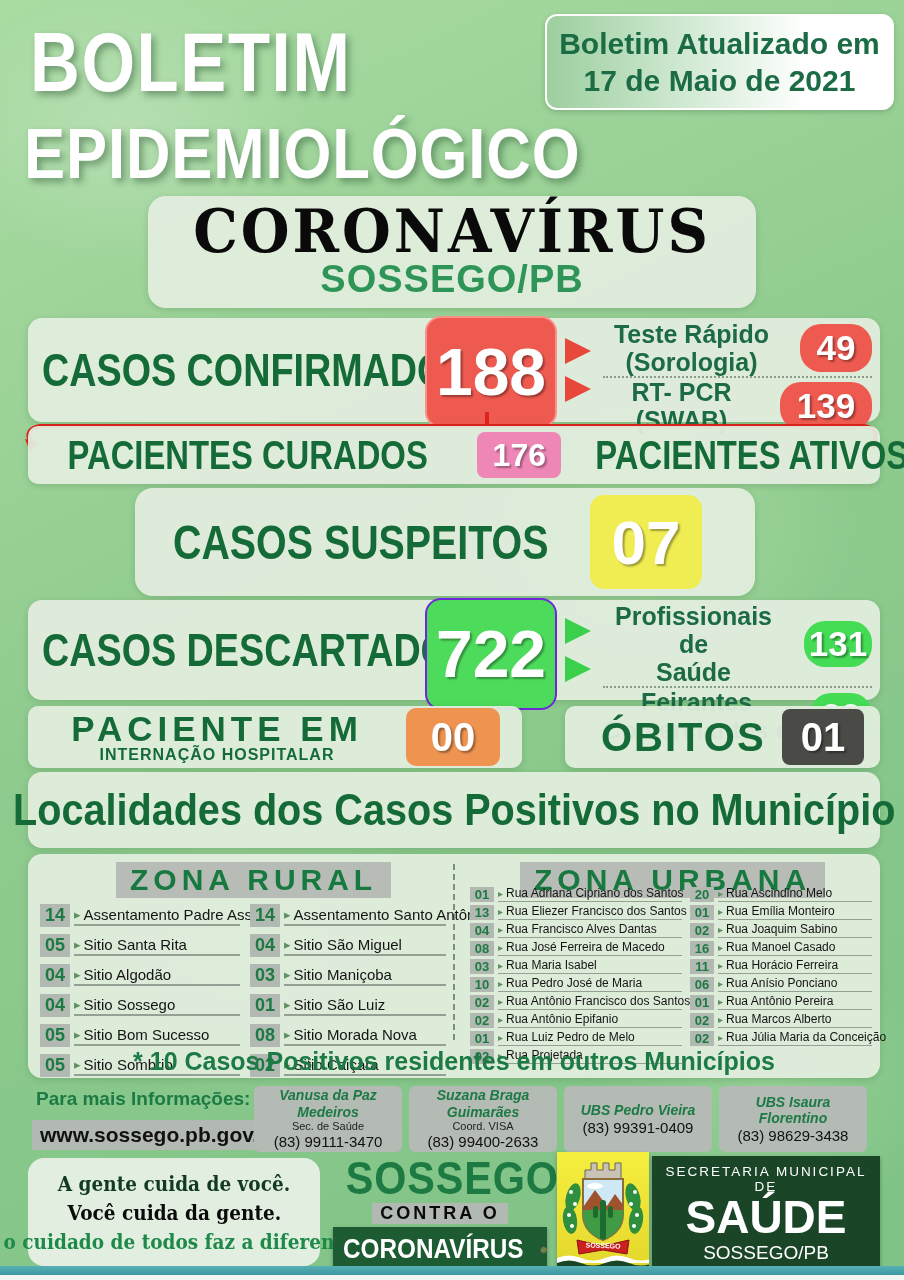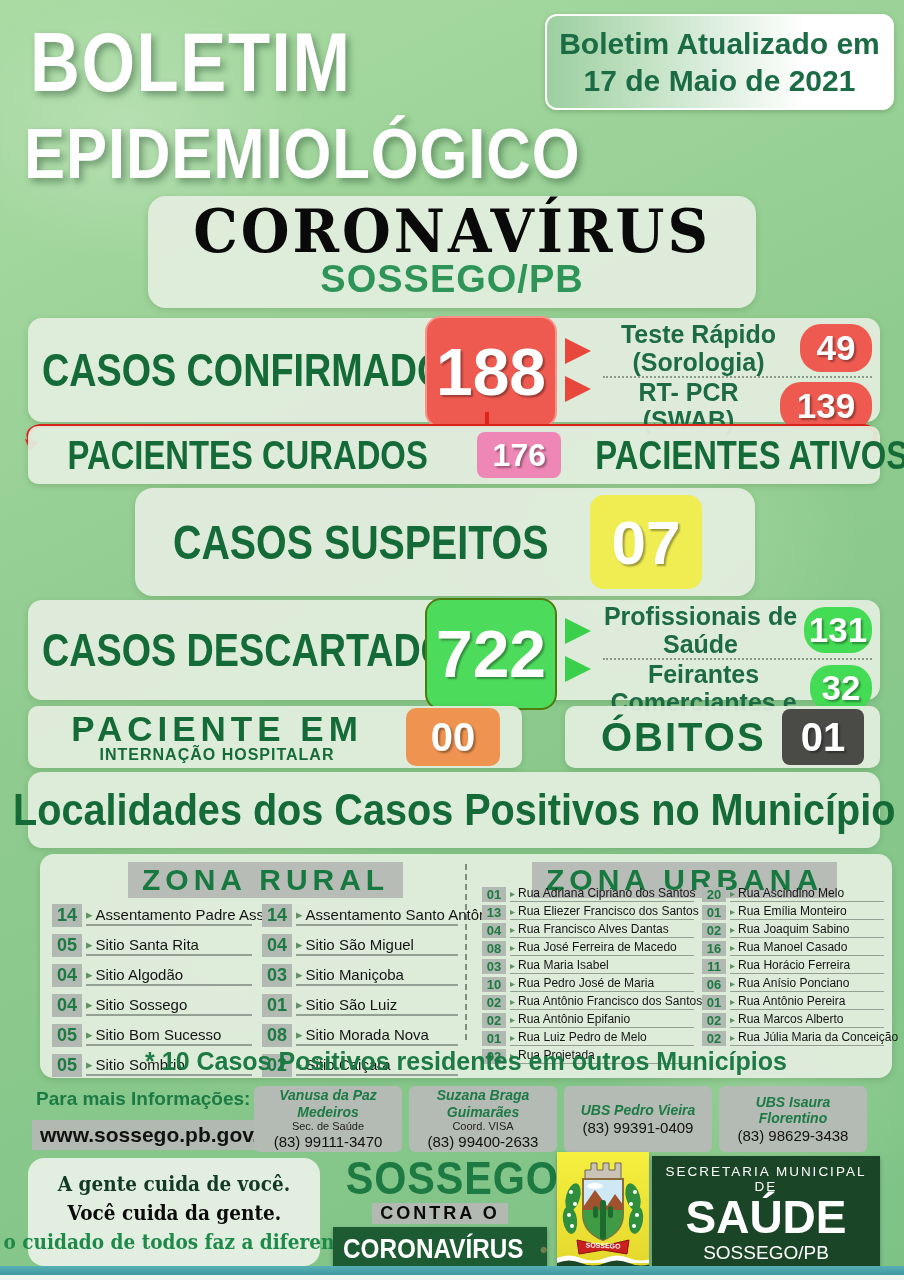--- a/index.html
+++ b/index.html
@@ -30,29 +30,29 @@
   
   .subject{left:148px;top:196px;width:608px;height:112px;display:flex;flex-direction:column;align-items:center;justify-content:center;border-radius:18px;}
   .subject .c1{font-family:"DejaVu Serif",serif;font-weight:bold;font-size:56px;line-height:1;color:#0a0a0a;letter-spacing:3px;transform:scaleY(1.08);}
   .subject .c2{font-weight:bold;font-size:38px;line-height:1.15;color:#2f9457;letter-spacing:1px;}
 
   
   .statpanel{left:28px;top:318px;width:852px;height:104px;border-radius:14px;}
   .statpanel .biglabel{position:absolute;left:14px;top:0;height:100%;display:flex;align-items:center;font-size:46px;}
   .bigbox{position:absolute;left:397px;top:-2px;width:128px;height:108px;border-radius:16px;display:flex;align-items:center;justify-content:center;color:#fff;font-weight:bold;font-size:66px;}
   .bigbox.red{background:#ee5a50;border:2px solid #f8928a;}
-  .bigbox.green{background:#4ddb5c;border:2px solid #4d7c0f;}
+  .bigbox.green{background:#4ddb5c;border:2px solid #6d28d9;}
   .flowarrow{position:absolute;width:0;height:0;border-top:13px solid transparent;border-bottom:13px solid transparent;}
   .flowarrow.red{border-left:26px solid #e8473c;}
   .flowarrow.green{border-left:26px solid #3bd04b;}
   .breakdown{position:absolute;left:575px;right:8px;top:2px;bottom:2px;display:flex;flex-direction:column;}
   .bk-row{flex:1;display:flex;align-items:center;}
   .bk-row .bk-label{flex:1;text-align:center;color:#1c6b45;font-weight:bold;font-size:25px;line-height:1.12;}
   .bk-divider{border-top:2px dotted #8a9a8a;height:0;}
-  .bk-box{display:flex;align-items:center;justify-content:center;color:#fff;font-weight:bold;font-size:35px;border-radius:21px;margin-left:6px;}
+  .bk-box{display:flex;align-items:center;justify-content:center;color:#fff;font-weight:bold;font-size:35px;border-radius:21px;margin-left:20px;}
   .bk-box.red{background:#ee5a50;}
   .bk-box.green{background:#44dc55;}
 
   .bracket{position:absolute;left:20px;top:412px;width:864px;height:42px;}
 
   
   .patients{left:28px;top:426px;width:852px;height:58px;border-radius:10px;display:flex;align-items:center;justify-content:space-evenly;}
   .pat-group{display:flex;align-items:center;gap:10px;}
   .pat-label{font-size:40px;}
   .pill{display:flex;align-items:center;justify-content:center;color:#fff;font-weight:bold;font-size:32px;border-radius:8px;height:46px;}
@@ -70,21 +70,21 @@
   .hosp-lines{flex:1;display:flex;flex-direction:column;align-items:center;justify-content:center;line-height:1.02;}
   .hosp-l1{font-size:35px;letter-spacing:5px;}
   .hosp-l2{font-size:16px;letter-spacing:1px;}
   .orangebox{width:94px;height:58px;margin-right:22px;background:#ef9350;border-radius:10px;display:flex;align-items:center;justify-content:center;color:#fff;font-weight:bold;font-size:40px;}
   .deaths{left:565px;top:706px;width:315px;height:62px;border-radius:10px;display:flex;align-items:center;justify-content:space-between;padding:0 16px 0 36px;box-sizing:border-box;}
   .deaths .lbl{font-size:40px;letter-spacing:2px;}
   .darkbox{width:82px;height:56px;background:#4a4a47;border-radius:8px;display:flex;align-items:center;justify-content:center;color:#fff;font-weight:bold;font-size:40px;}
 
   
   .loc-title{left:28px;top:772px;width:852px;height:76px;border-radius:14px;display:flex;align-items:center;justify-content:center;font-size:44px;}
-  .zones{left:28px;top:854px;width:852px;height:224px;border-radius:14px;margin-left:12px;}
+  .zones{left:28px;top:854px;width:852px;height:224px;border-radius:14px;}
   .zone-head{position:absolute;top:8px;background:#b7bcb7;color:#17793f;font-weight:bold;font-size:30px;letter-spacing:5px;padding:1px 14px;}
   .zone-head.rural{left:88px;}
   .zone-head.urban{left:492px;}
   .zone-divider{position:absolute;left:425px;top:10px;bottom:38px;border-left:2px dashed #7d907d;}
   .loclist{position:absolute;display:flex;flex-direction:column;}
   .loclist.rural1{left:12px;top:50px;width:200px;gap:7px;}
   .loclist.rural2{left:222px;top:50px;width:196px;gap:7px;}
   .loclist.urban1{left:442px;top:32px;width:212px;gap:2px;}
   .loclist.urban2{left:662px;top:32px;width:182px;gap:2px;}
   .loc-row{display:flex;align-items:center;gap:4px;}

